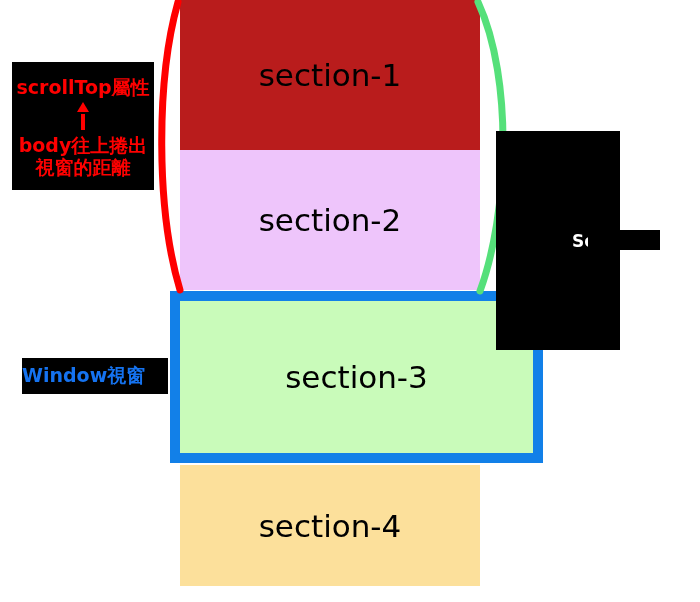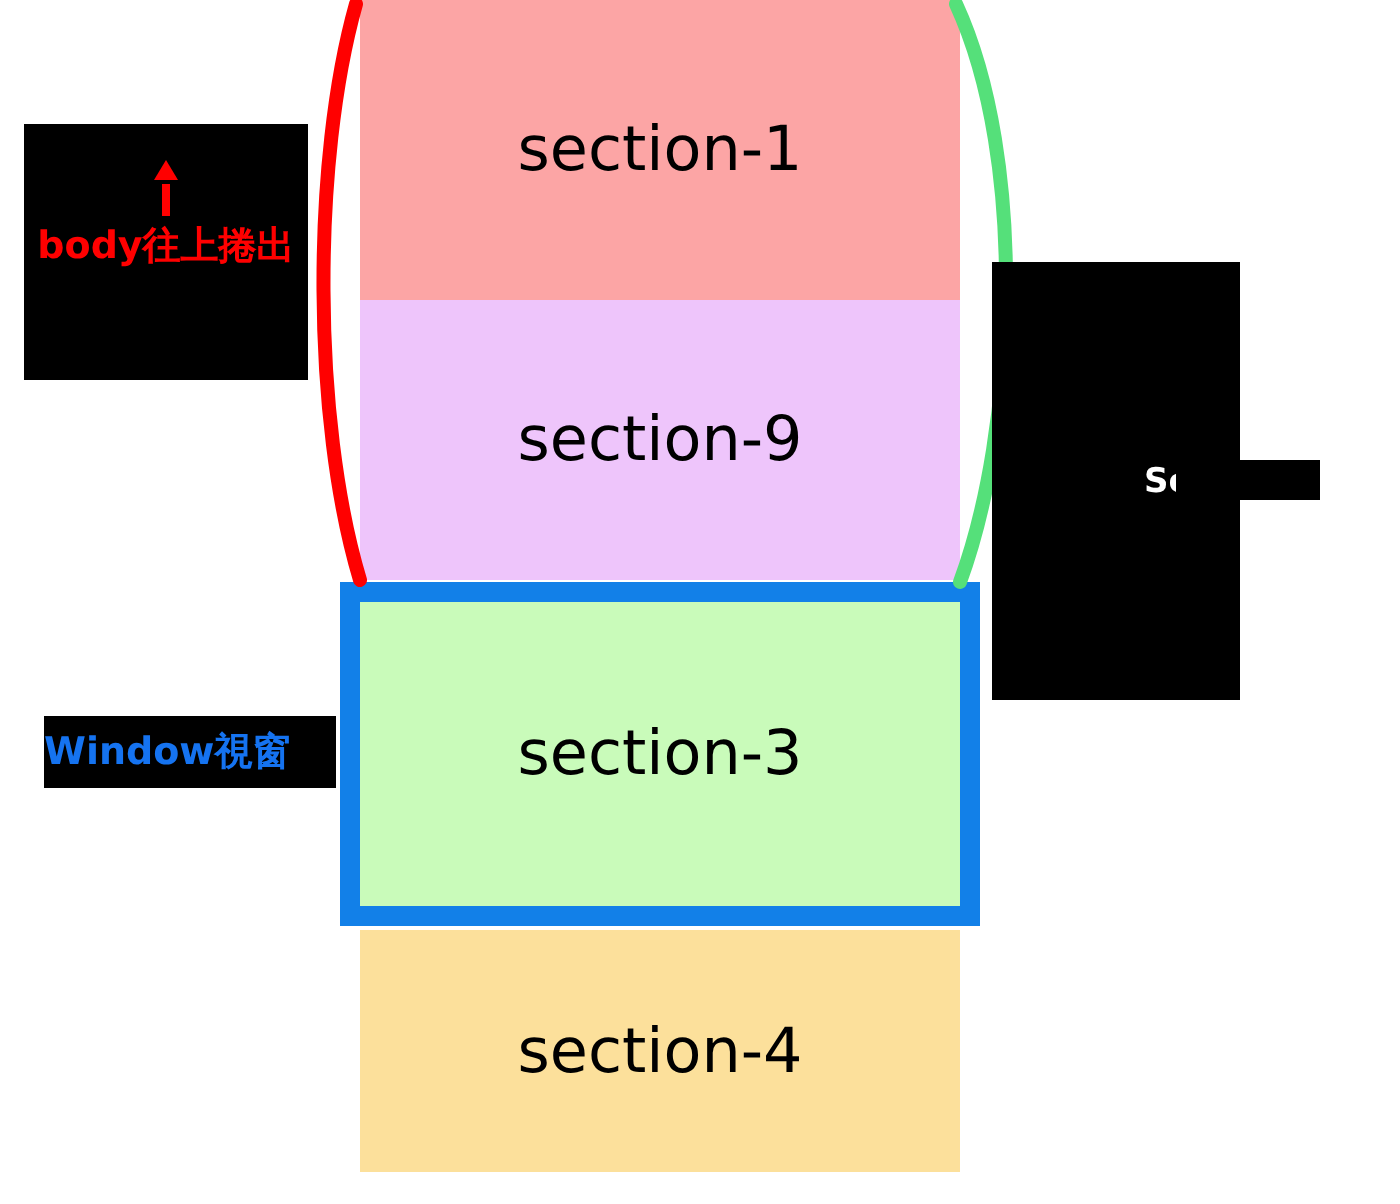--- a/index.html
+++ b/index.html
@@ -35,30 +35,30 @@
     box-sizing: border-box;
   }
   .section-label {
     font-family: "DejaVu Sans", sans-serif;
     font-size: 31px;
     color: #000000;
     letter-spacing: 0px;
     white-space: nowrap;
   }
 
-  #section-1 { top: 0px;   height: 150px; background: #fca5a5; }
+  #section-1 { top: 0px;   height: 150px; background: #b91c1c; }
   #section-2 { top: 150px; height: 140px; background: #eec5fb; }
   #section-4 { top: 465px; height: 121px; background: #fce09b; }
 
   
   #section-3-frame {
     position: absolute;
     left: 170px;
     top: 291px;
-    width: 320px;
+    width: 373px;
     height: 172px;
     background: #1280e8;
     box-sizing: border-box;
     padding: 10px;
   }
   #section-3-inner {
     width: 100%;
     height: 100%;
     background: #c9fbba;
     display: flex;
@@ -172,45 +172,47 @@
 
 <div id="canvas">
 
   <div class="page-column">
 
     <div class="section" id="section-1">
       <span class="section-label">section-1</span>
     </div>
 
     <div class="section" id="section-2">
-      <span class="section-label">section-9</span>
+      <span class="section-label">section-2</span>
     </div>
 
     <div class="section" id="section-4">
       <span class="section-label">section-4</span>
     </div>
 
   </div>
 
   <div id="section-3-frame">
     <div id="section-3-inner">
       <span class="section-label">section-3</span>
     </div>
   </div>
 
   <svg id="curves" viewBox="0 0 700 602">
     <path d="M 178 2 C 156 80, 156 210, 180 290" fill="none" stroke="#ff0000" stroke-width="7" stroke-linecap="round"></path>
     <path d="M 478 2 C 514 80, 508 215, 480 291" fill="none" stroke="#55e07a" stroke-width="7" stroke-linecap="round"></path>
   </svg>
 
   <div class="anno-box" id="scrolltop-anno">
+    <div class="anno-red-text">scrollTop屬性</div>
     <div class="anno-arrow-up"></div>
     <div class="anno-arrow-stem"></div>
     <div class="anno-red-lines">
       <div class="anno-red-text">body往上捲出</div>
+      <div class="anno-red-text">視窗的距離</div>
     </div>
   </div>
 
   <div class="anno-box" id="window-anno">
     <span class="anno-blue-text">Window視窗</span>
   </div>
 
   <div class="anno-box" id="scrollheight-anno">
     <span class="anno-white-text">Sc</span>
   </div>

